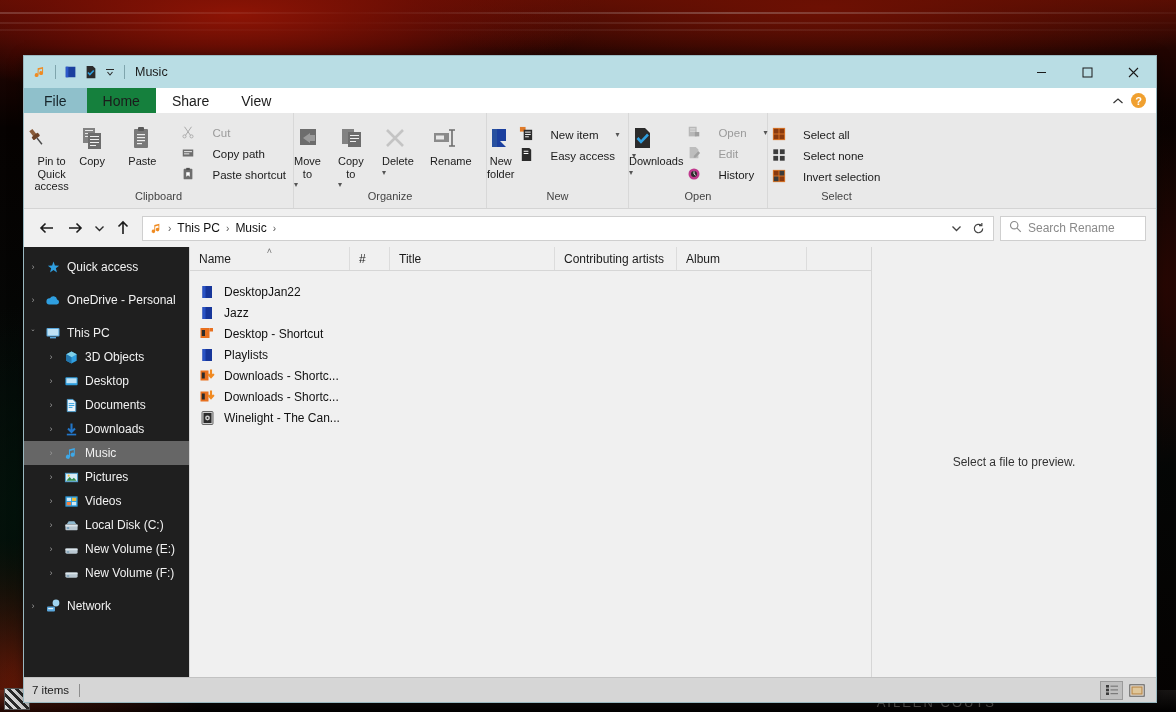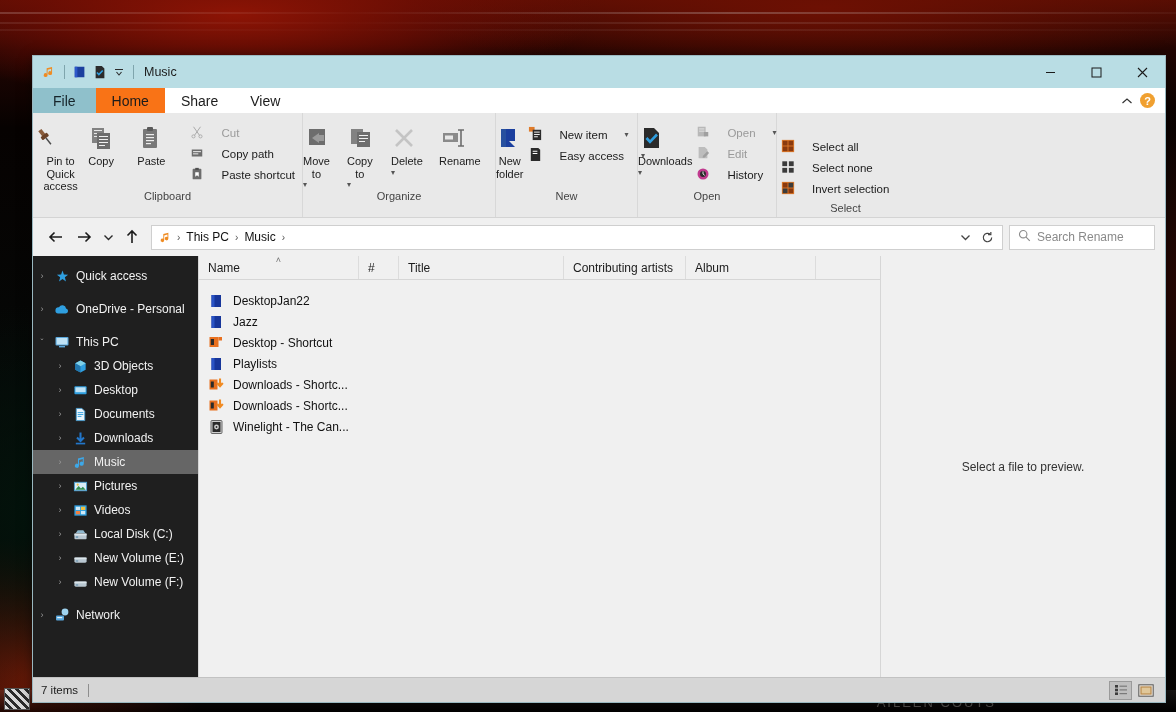--- a/index.html
+++ b/index.html
@@ -42,21 +42,21 @@
   }
   #taskbar-thumb {
     position: absolute; left: 4px; bottom: 2px;
     width: 26px; height: 22px;
     background: repeating-linear-gradient(45deg, #d8d8d8 0 3px, #2a2a2a 3px 6px);
     border: 1px solid #555;
   }
 
   
   #window {
-    position: absolute; left: 33px; top: 56px;
+    position: absolute; left: 24px; top: 56px;
     width: 1132px; height: 646px;
     background: #f0f0f0;
     box-shadow: 0 0 0 1px #9ab8c0, 0 2px 12px rgba(0,0,0,.55);
     display: flex; flex-direction: column;
   }
 
   
   #titlebar {
     height: 32px; background: #b9dde4;
     display: flex; align-items: center;
@@ -81,21 +81,21 @@
     display: flex; align-items: stretch;
     flex: 0 0 25px;
     position: relative;
   }
   .tab {
     padding: 0 16px;
     display: flex; align-items: center;
     font-size: 14px; color: #1b1b1b;
   }
   .tab.file { background: #8fc0cb; color: #16242a; padding: 0 20px; }
-  .tab.active { background: #f97316; }
+  .tab.active { background: #15803d; }
   #tabstrip-right { margin-left: auto; display: flex; align-items: center; gap: 7px; padding-right: 10px; }
   .chev-up { font-size: 11px; color: #333; }
   .help-btn {
     width: 15px; height: 15px; border-radius: 50%;
     background: #f0a030; color: #fff;
     font-size: 11px; font-weight: bold;
     display: flex; align-items: center; justify-content: center;
   }
 
   
@@ -105,21 +105,21 @@
     flex: 0 0 96px;
     display: flex;
     position: relative;
   }
   .rgroup {
     display: flex; flex-direction: column;
     position: relative;
     padding-top: 5px;
     border-right: 1px solid #d8d8d8;
   }
-  .rgroup:last-child { border-right: none; margin-top: 12px; }
+  .rgroup:last-child { border-right: none; }
   .rgroup-items { display: flex; align-items: flex-start; height: 72px; }
   .rgroup-label {
     text-align: center; font-size: 11px; color: #444;
     padding-bottom: 3px;
   }
   .big-btn {
     width: 64px;
     display: flex; flex-direction: column; align-items: flex-start;
     padding-top: 3px;
     font-size: 11px; color: #1b1b1b; text-align: center;

